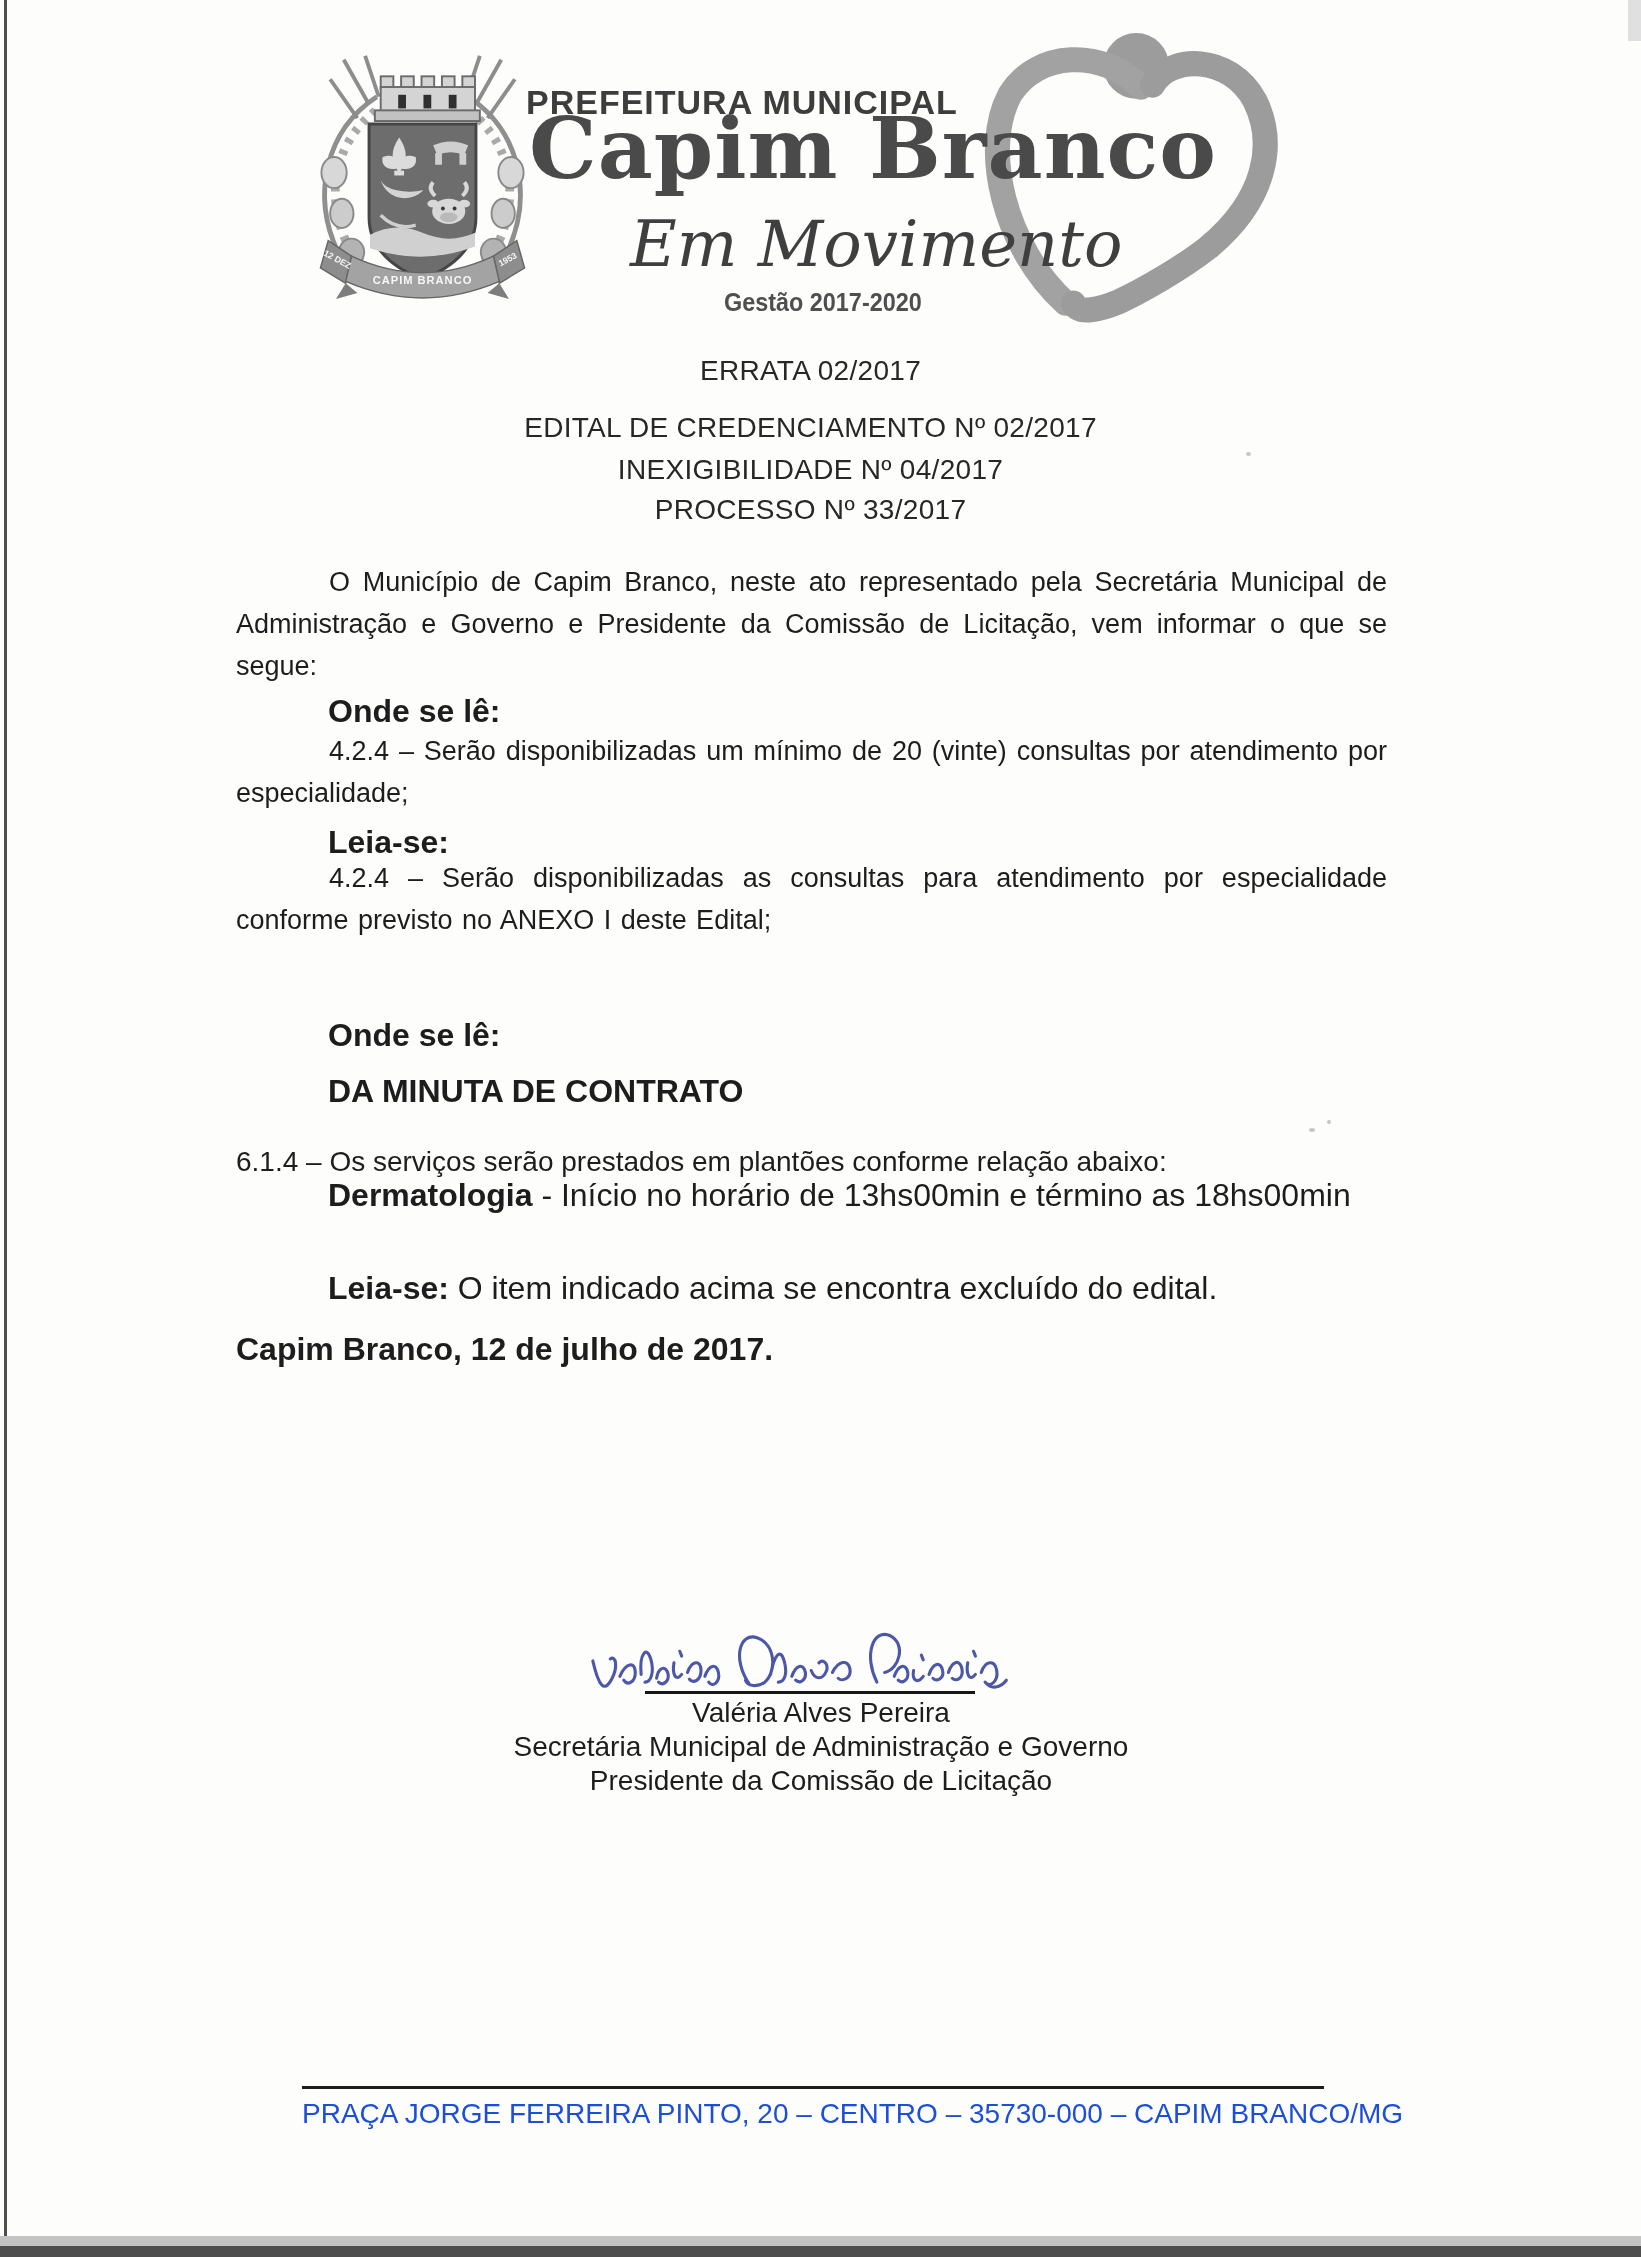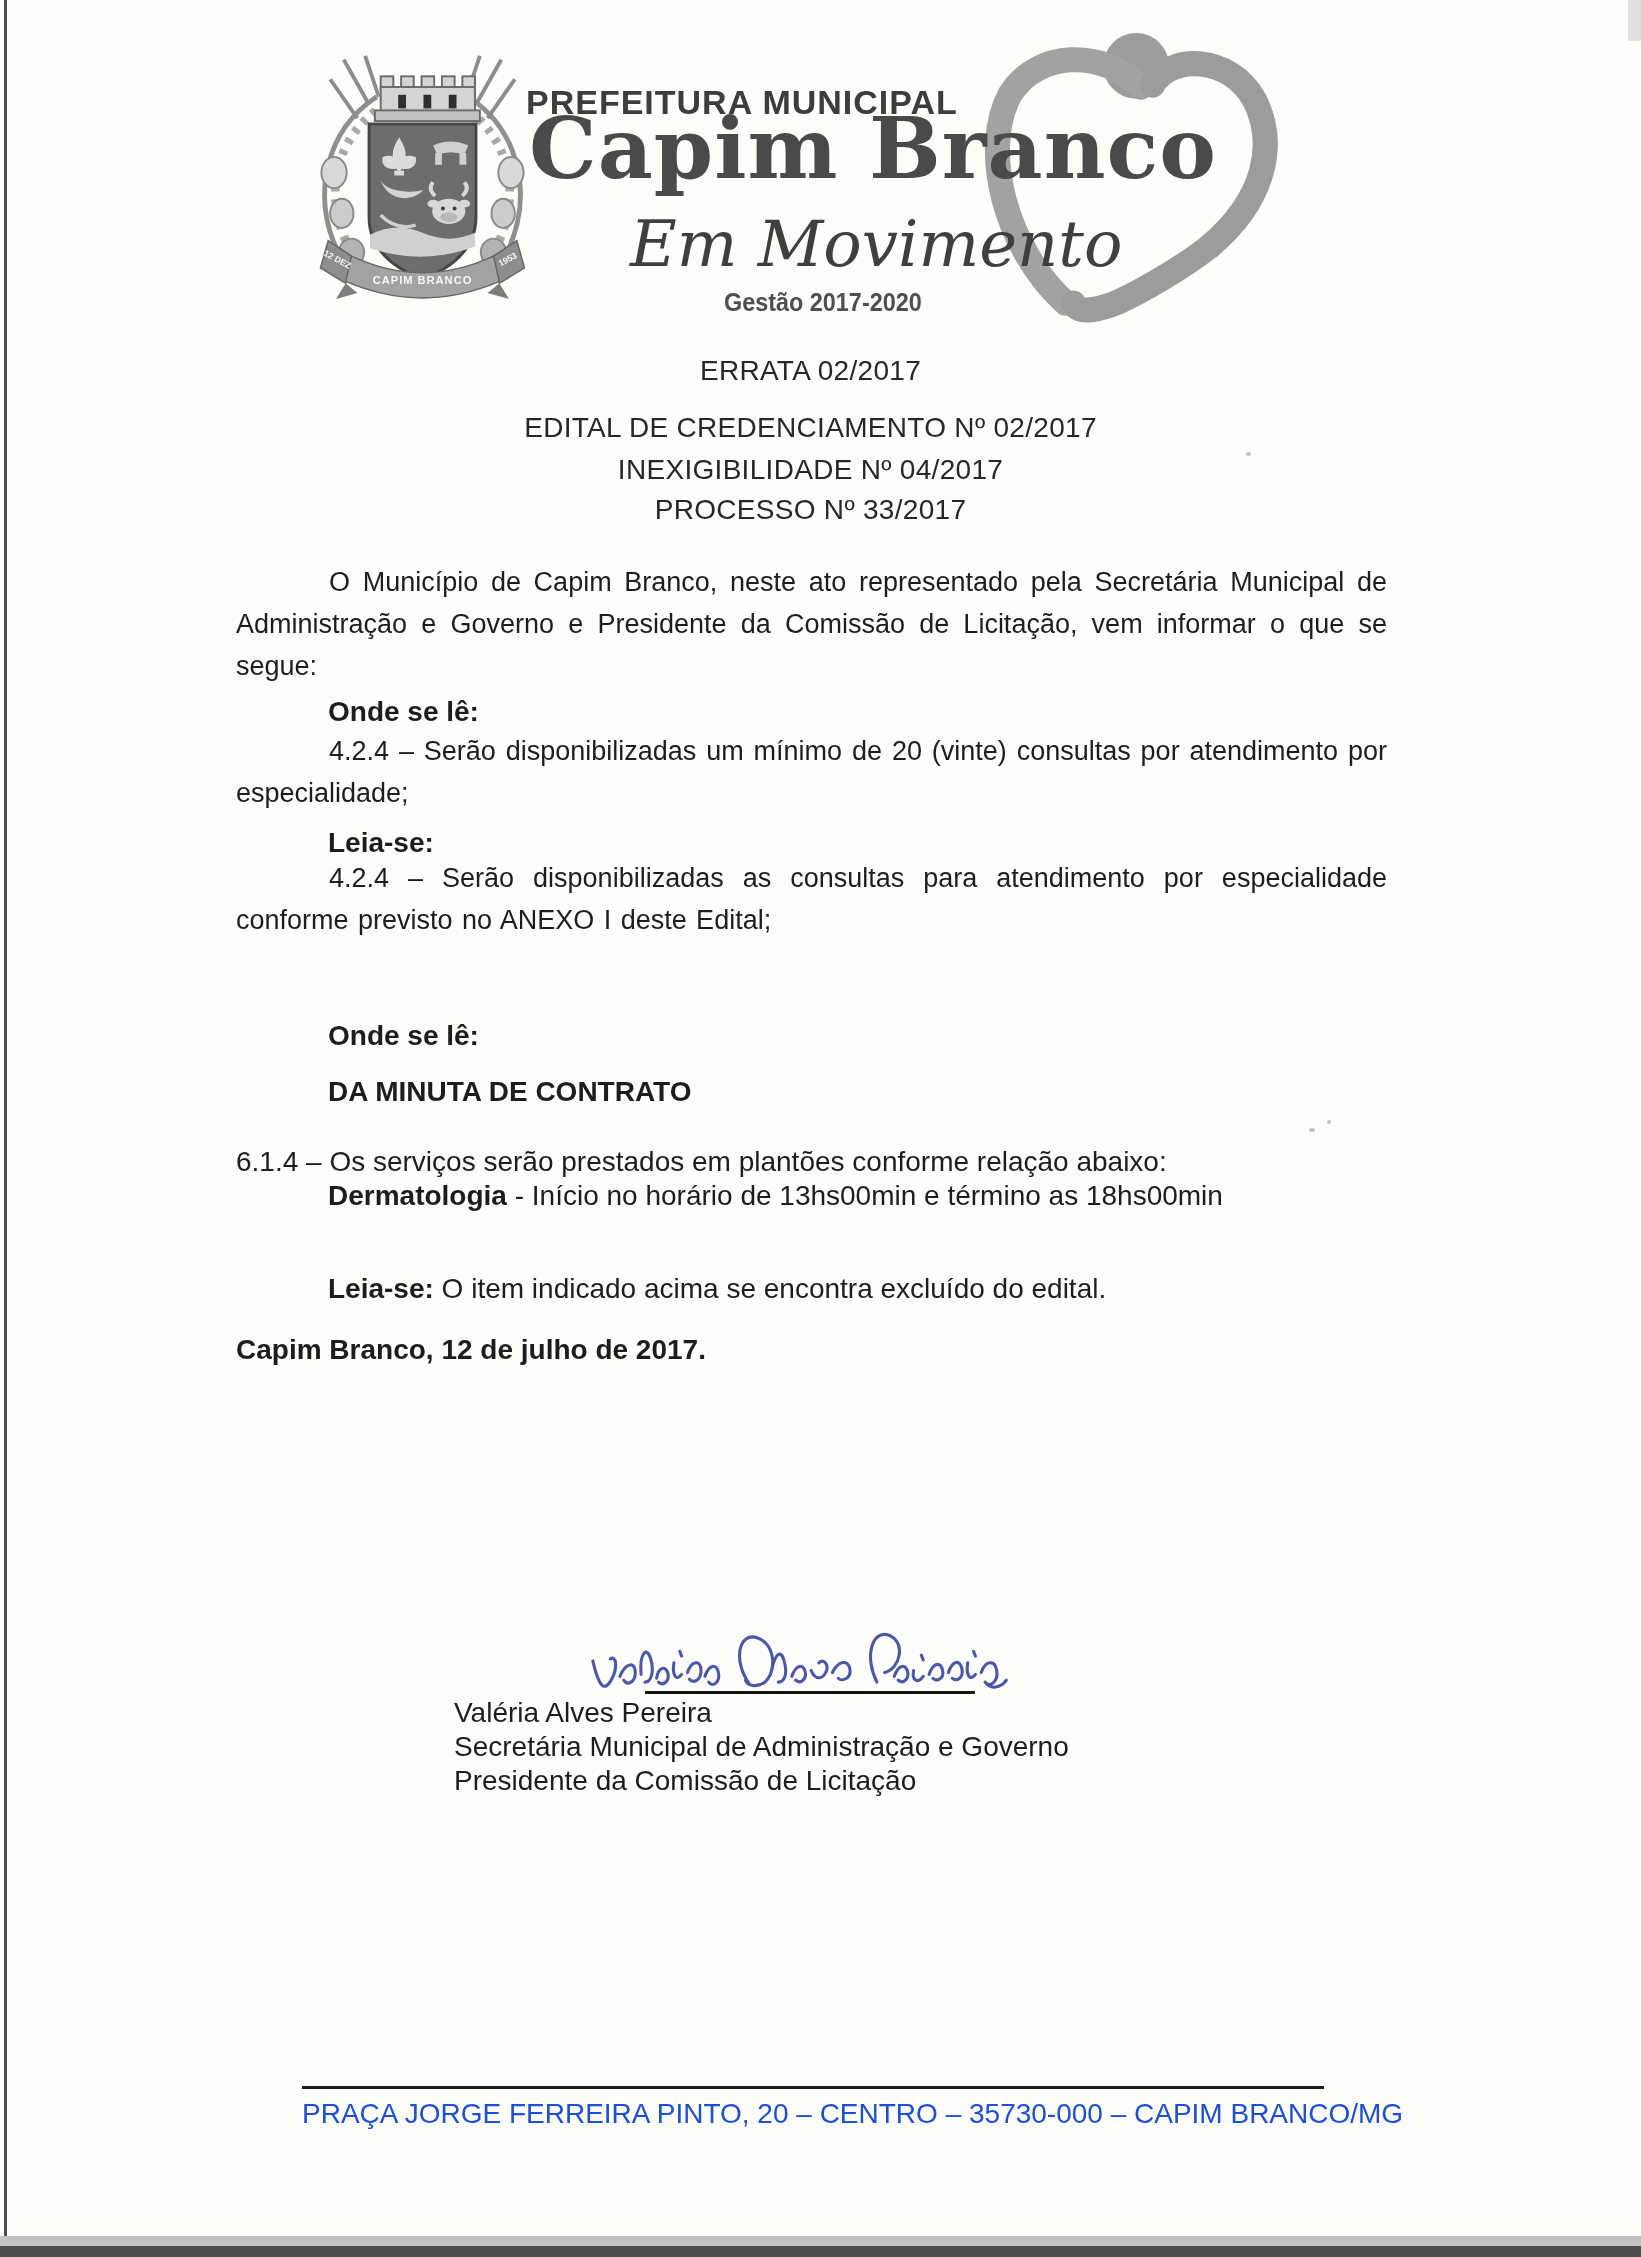--- a/index.html
+++ b/index.html
@@ -31,34 +31,34 @@
   .title-line{position:absolute;left:236px;width:1149px;text-align:center;font-size:28px;color:#272727;letter-spacing:0.3px;white-space:nowrap;}
   .t-errata{top:355px;}
   .t-edital{top:412px;}
   .t-inex{top:454px;}
   .t-proc{top:494px;}
   
   .para{position:absolute;left:236px;width:1151px;font-size:27px;line-height:42px;text-align:justify;text-indent:93px;color:#1d1d1d;word-spacing:1.9px;}
   .p-intro{top:561px;}
   .p-424-old{top:730px;}
   .p-424-new{top:857px;}
-  .label{position:absolute;font-size:28px;line-height:29px;color:#1d1d1d;white-space:nowrap;}
+  .label{position:absolute;font-size:32px;line-height:29px;color:#1d1d1d;white-space:nowrap;}
   .bold{font-weight:700;}
   .l-onde1{left:328px;top:697px;}
   .l-leia1{left:328px;top:828px;}
   .l-onde2{left:328px;top:1021px;}
   .l-minuta{left:328px;top:1077px;}
   .l-614{left:236px;top:1133px;font-size:28px;margin-top:14px;}
   .l-derma{left:328px;top:1181px;}
   .l-leia2{left:328px;top:1274px;}
   .l-date{left:236px;top:1335px;}
   
   .sig-svg{position:absolute;left:587px;top:1626px;width:430px;height:92px;}
   .sig-rule{position:absolute;left:645px;top:1691px;width:330px;height:2.9px;background:#161616;}
-  .sig-block{position:absolute;left:454px;top:1696px;width:734px;text-align:left;font-size:28px;line-height:34px;color:#1d1d1d;}
+  .sig-block{position:absolute;left:454px;top:1696px;width:734px;text-align:center;font-size:28px;line-height:34px;color:#1d1d1d;}
   
   .foot-rule{position:absolute;left:302px;top:2086px;width:1022px;height:2.9px;background:#1c1c1c;}
   .foot{position:absolute;left:302px;width:1022px;text-align:center;font-size:28px;color:#1d4ed8;white-space:nowrap;}
   .foot-1{top:2098px;}
   .foot-2{top:2136px;}
 </style>
 </head>
 <body>
 
 <div class="page">

